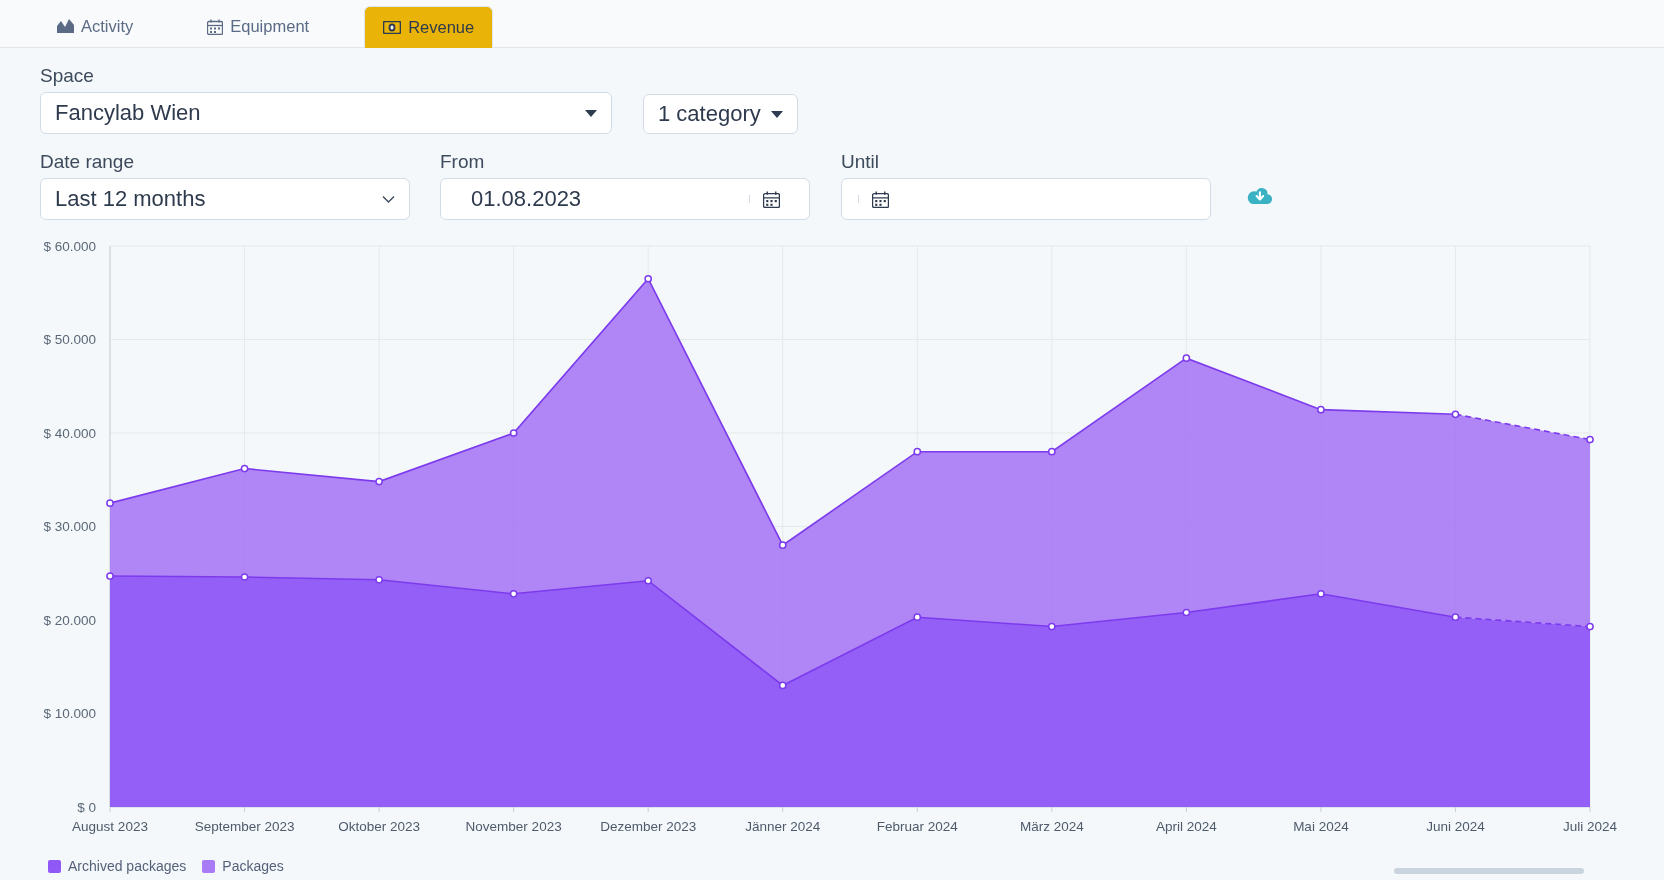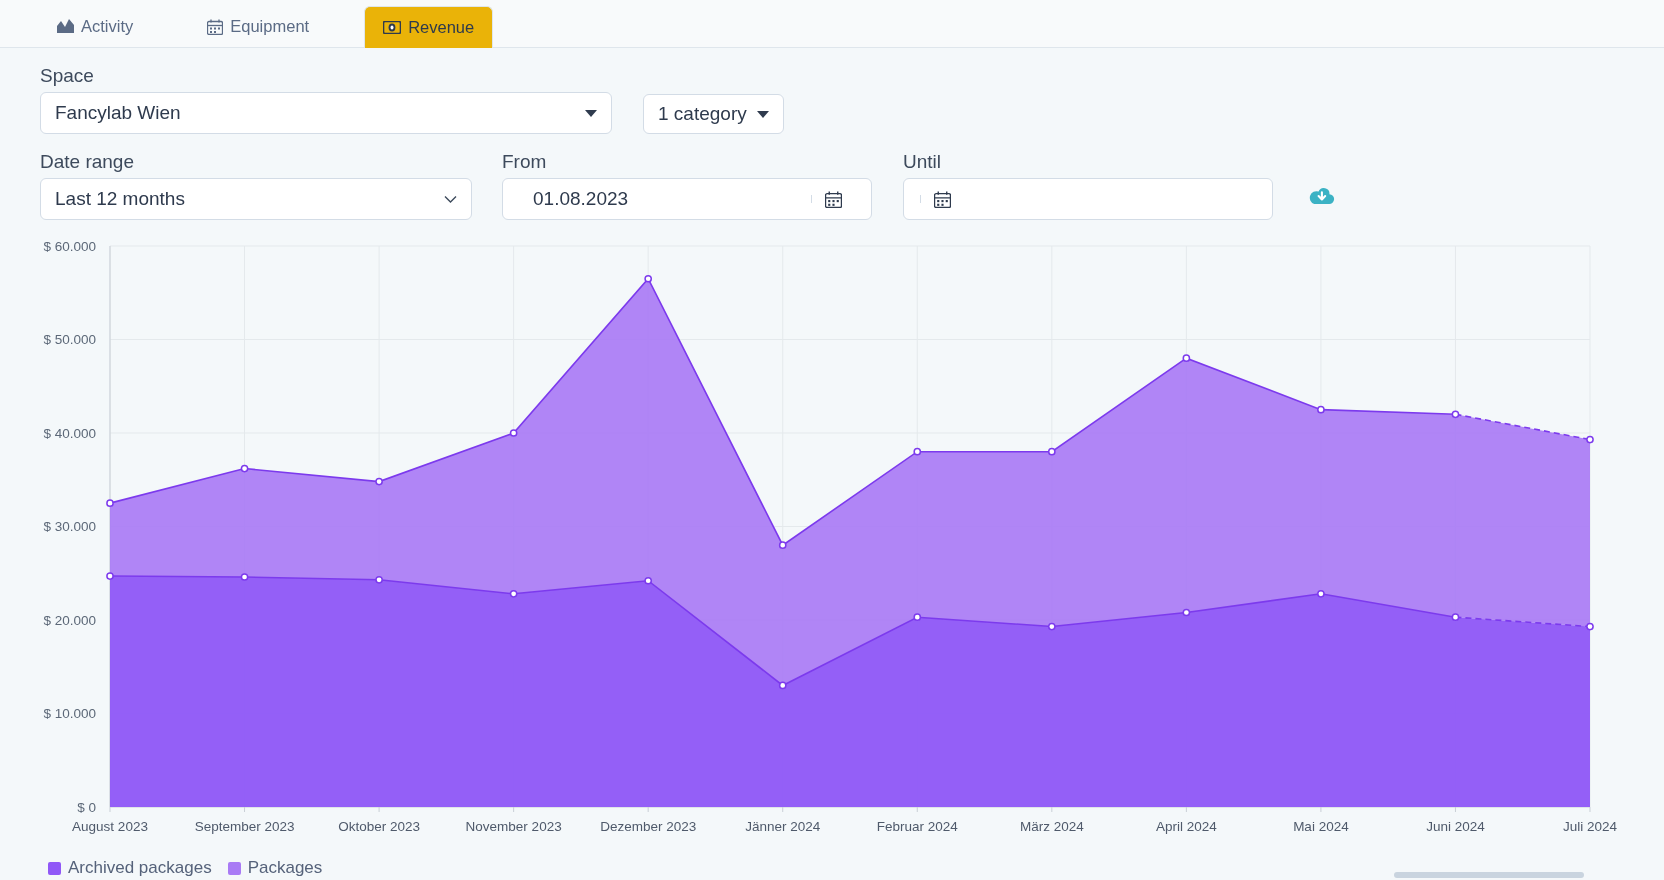--- a/index.html
+++ b/index.html
@@ -51,40 +51,40 @@
   .lbl {
     font-size:19px; color:#3d4a5c;
     margin-bottom:7px; line-height:1;
   }
   .ctrl {
     height:42px;
     background:#ffffff;
     border:1px solid #d3dce6;
     border-radius:6px;
     display:flex; align-items:center;
-    font-size:19px;
+    font-size:22px;
     color:#2e3a4d;
     padding:0 14px;
     position:relative;
     cursor:pointer;
     white-space:nowrap;
   }
   .ctrl .val { flex:1; }
   .caret-solid {
     width:0;height:0;
     border-left:6px solid transparent;
     border-right:6px solid transparent;
     border-top:7px solid #2f3b4e;
     margin-left:10px;
   }
   .caret-thin { margin-left:10px; display:flex; }
   .space-select { width:572px; }
   .equip-select { width:572px; }
   .category-btn { height:40px; padding:8px 14px; border-radius:6px; }
-  .daterange-select { width:432px; }
+  .daterange-select { width:370px; }
   .date-input {
     width:370px; padding:16px;
     overflow:hidden;
   }
   .date-input .val { padding:0 14px; }
   .cal-btn {
     width:44px; height:100%;
     border-left:1px solid #d3dce6;
     display:flex; align-items:center; justify-content:center;
     cursor:pointer;
@@ -98,21 +98,21 @@
 
   
   .chart-wrap { padding:14px 0 0 0; position:relative; }
   .chart { display:block; }
   .legend {
     display:flex; align-items:center; gap:16px;
     padding-left:48px; margin-top:4px;
   }
   .lg-item { display:flex; align-items:center; gap:7px; cursor:pointer; }
   .lg-sw { width:13px; height:13px; border-radius:2px; }
-  .lg-tx { font-size:17px; color:#55627a; }
+  .lg-tx { font-size:14px; color:#55627a; }
 
   .axis-txt { font-size:13.5px; fill:#5c6878; font-family:"Liberation Sans", sans-serif; }
   .xaxis-txt { font-size:13.5px; fill:#4f5a6b; font-family:"Liberation Sans", sans-serif; }
 
   .scrollbar-hint {
     position:absolute; bottom:0; right:80px;
     width:190px; height:6px; border-radius:3px;
     background:#c9d4df;
   }
 </style>

